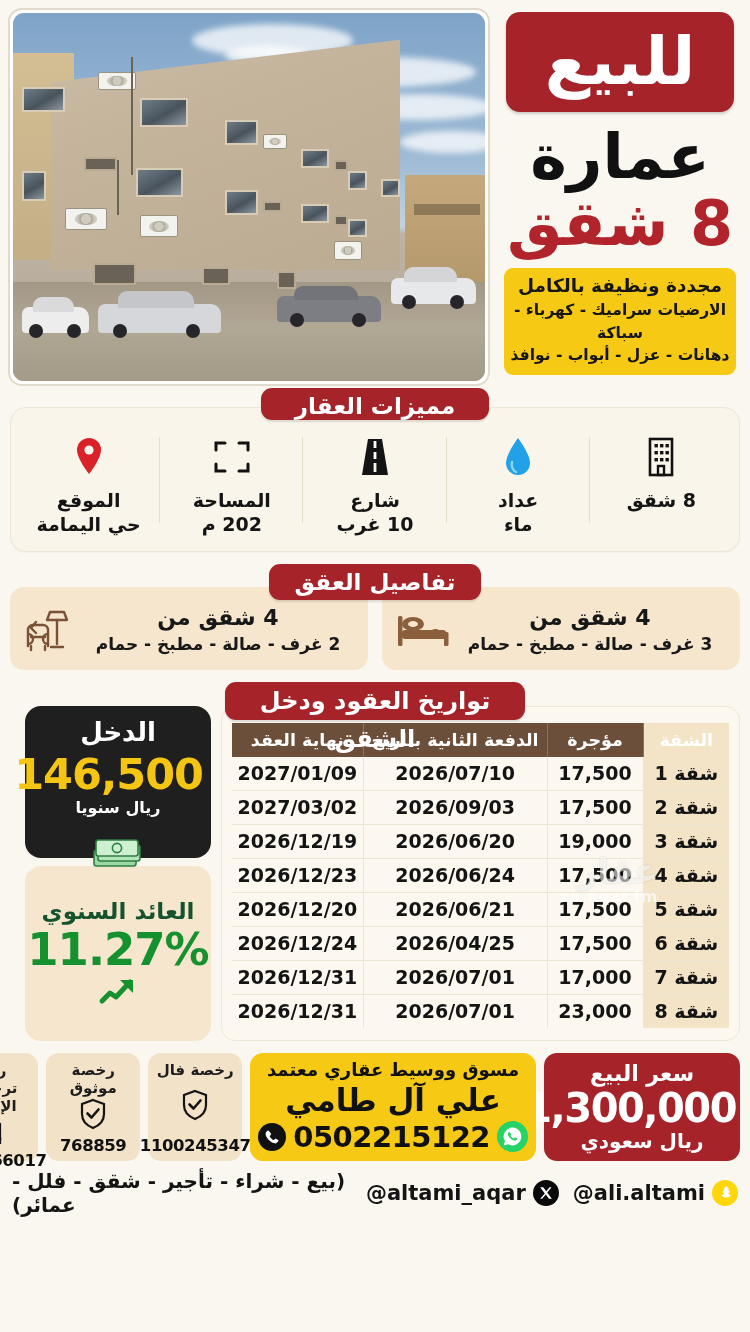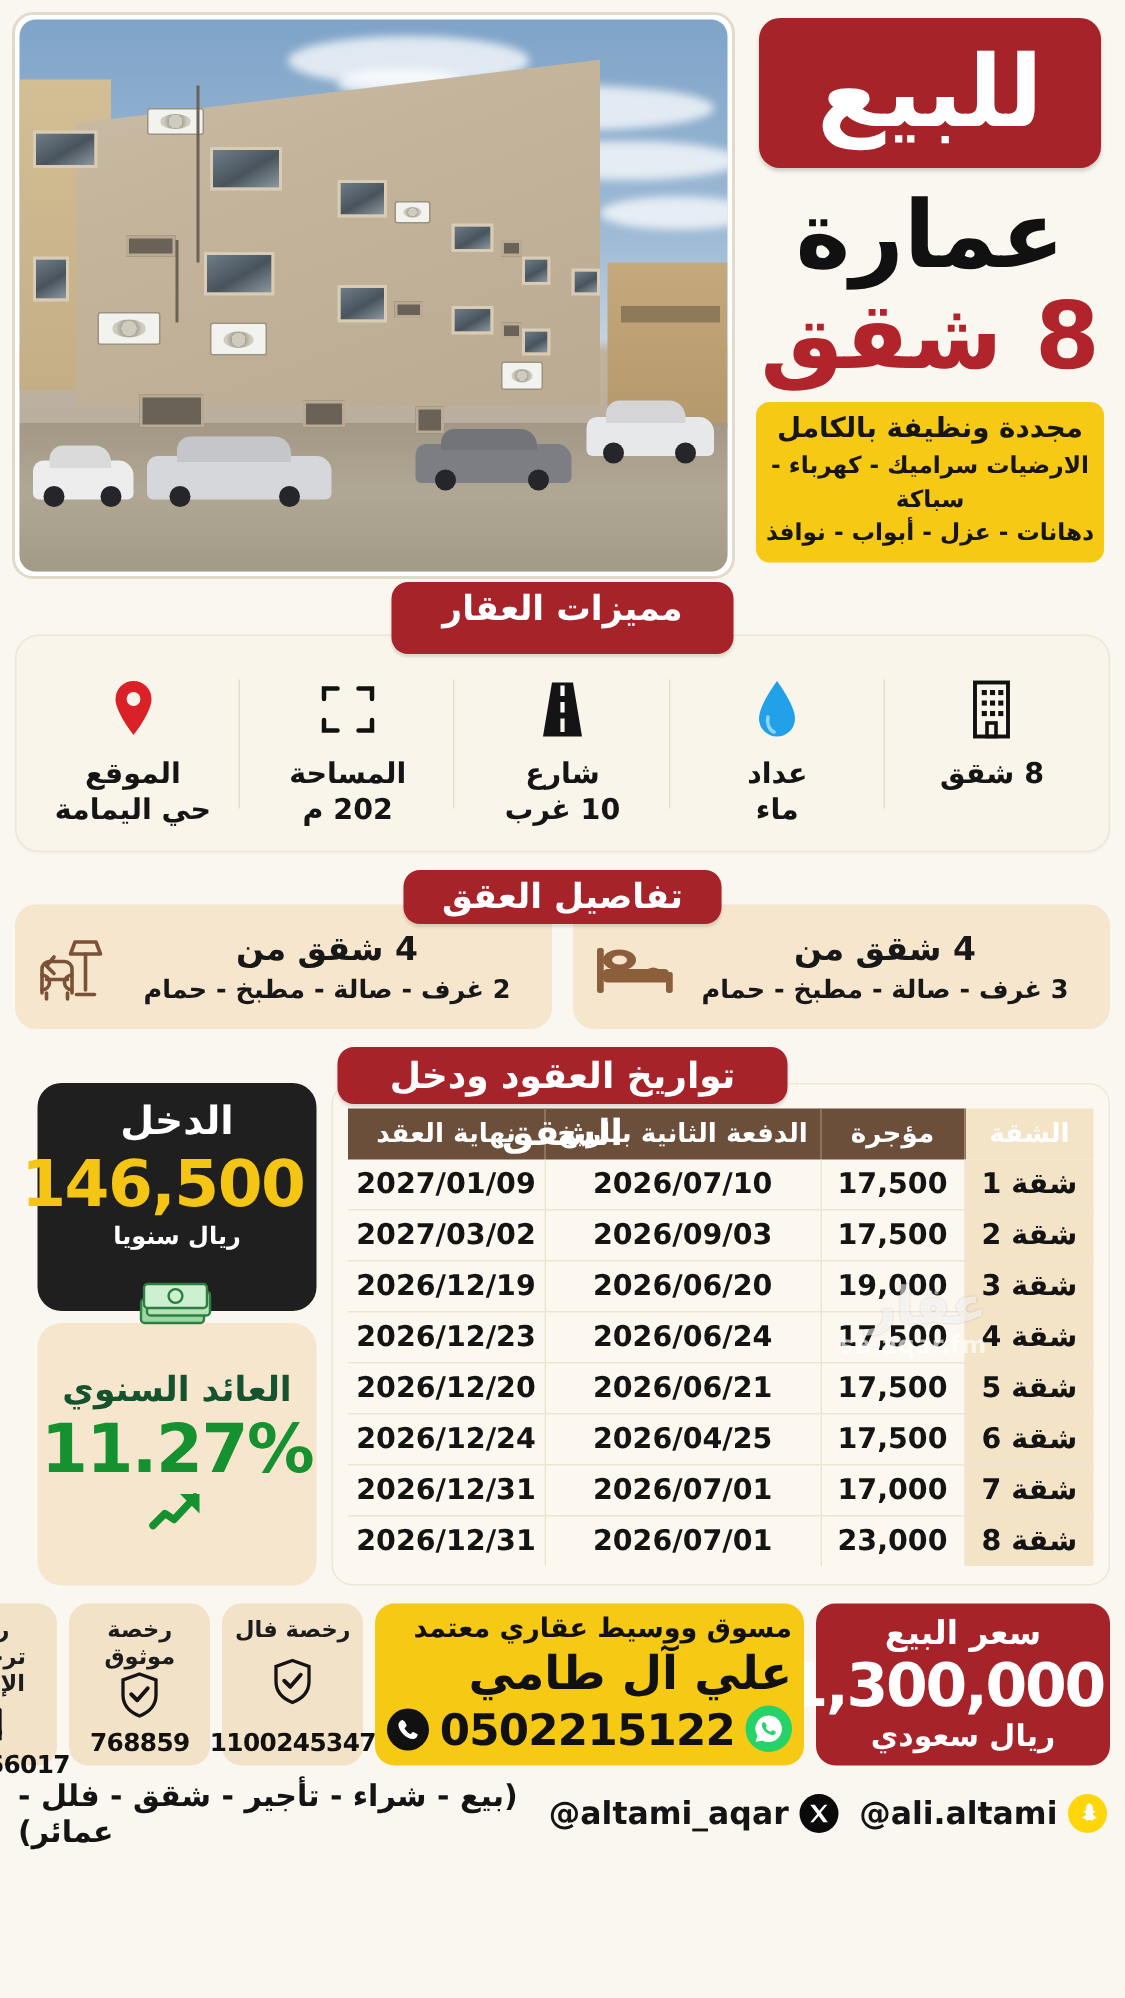--- a/index.html
+++ b/index.html
@@ -157,21 +157,21 @@
     color:#fff;
     border-radius: 11px;
     font-weight:900;
     text-align:center;
     box-shadow: 0 2px 2px rgba(0,0,0,0.12);
     position:relative;
     z-index:5;
   }
 
   
-  .features-title { width:228px; height:48px; line-height:36px; font-size:23px; margin-top:-4px;}
+  .features-title { width:228px; height:32px; line-height:36px; font-size:23px; margin-top:-4px;}
   .features-card {
     margin: -13px 10px 0 10px;
     background:#FAF5EA;
     border:1.5px solid #EEE6D6;
     border-radius: 16px;
     padding: 20px 6px 12px 6px;
     display:flex; flex-direction:row;
     box-shadow: 0 1px 2px rgba(0,0,0,0.04);
   }
   .feat {
@@ -315,21 +315,21 @@
     display:flex;flex-direction:column;justify-content:center;
   }
   .pb-lbl { font-size:22px;font-weight:900;line-height:1.1;}
   .pb-val { font-size:40px;font-weight:900;line-height:1.05;margin-top:1px;letter-spacing:-1.5px;}
   .pb-cur { font-size:20px;font-weight:900;line-height:1.1;margin-top:1px;}
   .agent-box {
     flex: 1 1 auto;
     background:#F6C915;
     border-radius: 13px;
     padding: 7px 8px 6px 8px;
-    text-align:right;
+    text-align:center;
     color:#111;
     display:flex;flex-direction:column;justify-content:center;
   }
   .ag-role { font-size:18px;font-weight:900;line-height:1.15;}
   .ag-name { font-size:31px;font-weight:900;line-height:1.1;margin-top:2px;}
   .ag-phone-row {
     display:flex;flex-direction:row;align-items:center;justify-content:center;gap:7px;margin-top:3px;
   }
   .ag-phone { font-size:29px;font-weight:900;letter-spacing:-.5px;}
   .lic-box {

